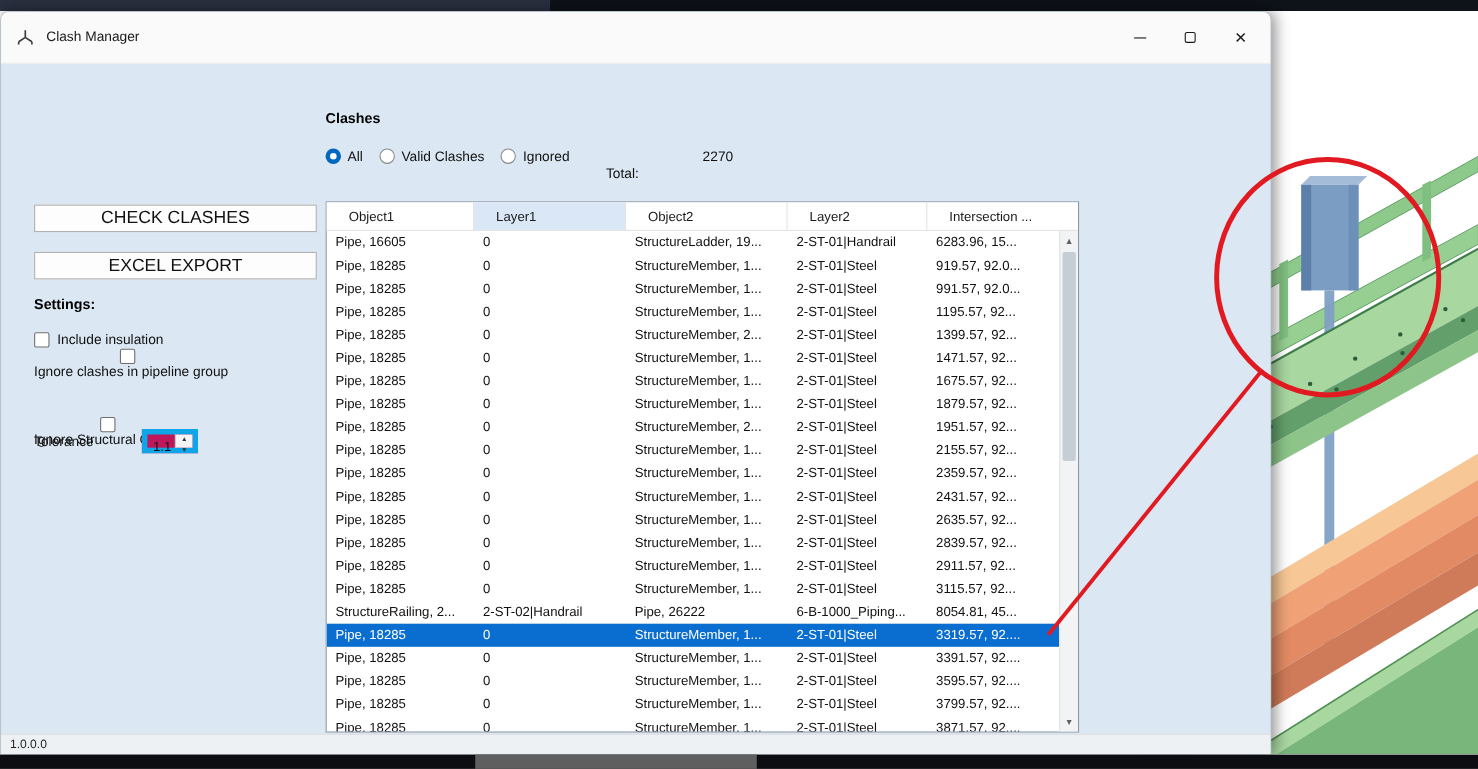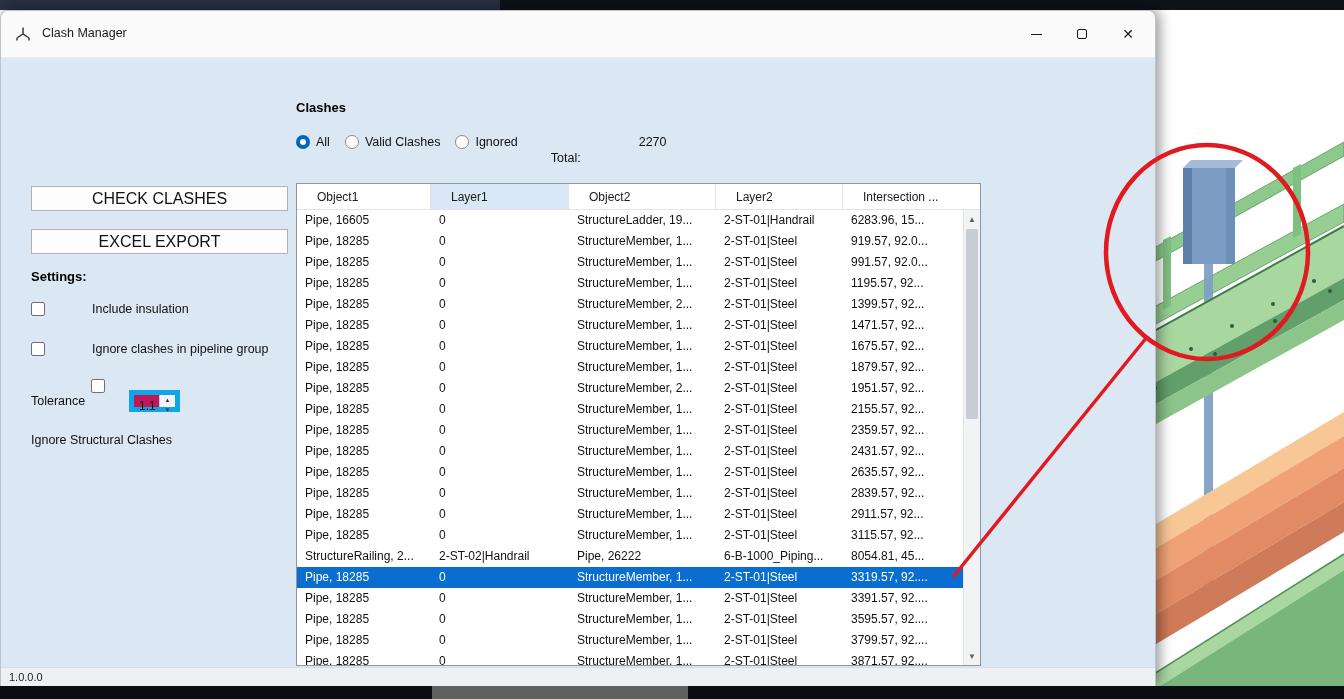--- a/index.html
+++ b/index.html
@@ -37,22 +37,22 @@
   .rdot { width:14px; height:14px; border-radius:50%; border:1px solid #8a8a8a; background:#fff; margin-right:6px; position:relative; }
   .rdot.checked { border:none; background:#0067c0; }
   .rdot.checked::after { content:""; position:absolute; left:4px; top:4px; width:6px; height:6px; border-radius:50%; background:#fff; }
   .total-label { margin-left:18px;margin-top:31px; }
   .total-value { margin-left:58px; }
 
   .btn { position:absolute; left:30px; width:257px; height:25px; background:#fdfdfd; border:1px solid #b1b1b1;
          display:flex; align-items:center; justify-content:center; font-size:16px; color:#111; cursor:default; }
   .btn-check { top:175px; } .btn-excel { top:218px; }
 
-  .check { position:absolute; left:30px; display:flex; align-items:center; font-size:12.5px; color:#111; cursor:default;gap:40px; }
-  .cb1 { top:291px; } .cb2 { top:331px; } .cb3 { top:368px;flex-direction:column; }
+  .check { position:absolute; left:30px; display:flex; align-items:center; font-size:12.5px; color:#111; cursor:default; }
+  .cb1 { top:291px; } .cb2 { top:306px;flex-direction:column; } .cb3 { top:368px;flex-direction:column; }
   .cbox { width:14px; height:14px; border:1px solid #707070; border-radius:2px; background:#fff; margin-right:7px; }
 
   .tol-label { position:absolute; left:30px; top:383px; font-size:12.5px; color:#111; }
   .spin { position:absolute; left:128px; top:379px; height:22px; display:flex; background:#be185d; border:5px solid #0ea5e9; }
   .spin-val { width:25px; font-size:12px; color:#111; padding:4px 0 0 5px; }
   .spin-btns { width:16px; display:flex; flex-direction:column; border-left:1px solid #c9c9c9; background:#f4f4f4; }
   .spin-up, .spin-dn { flex:1; font-size:6px; line-height:10px; text-align:center; color:#333; cursor:default; }
 
   
   .table { position:absolute; left:295px; top:172px; width:685px; height:483px; background:#fff; border:1px solid #8a98a6; }

